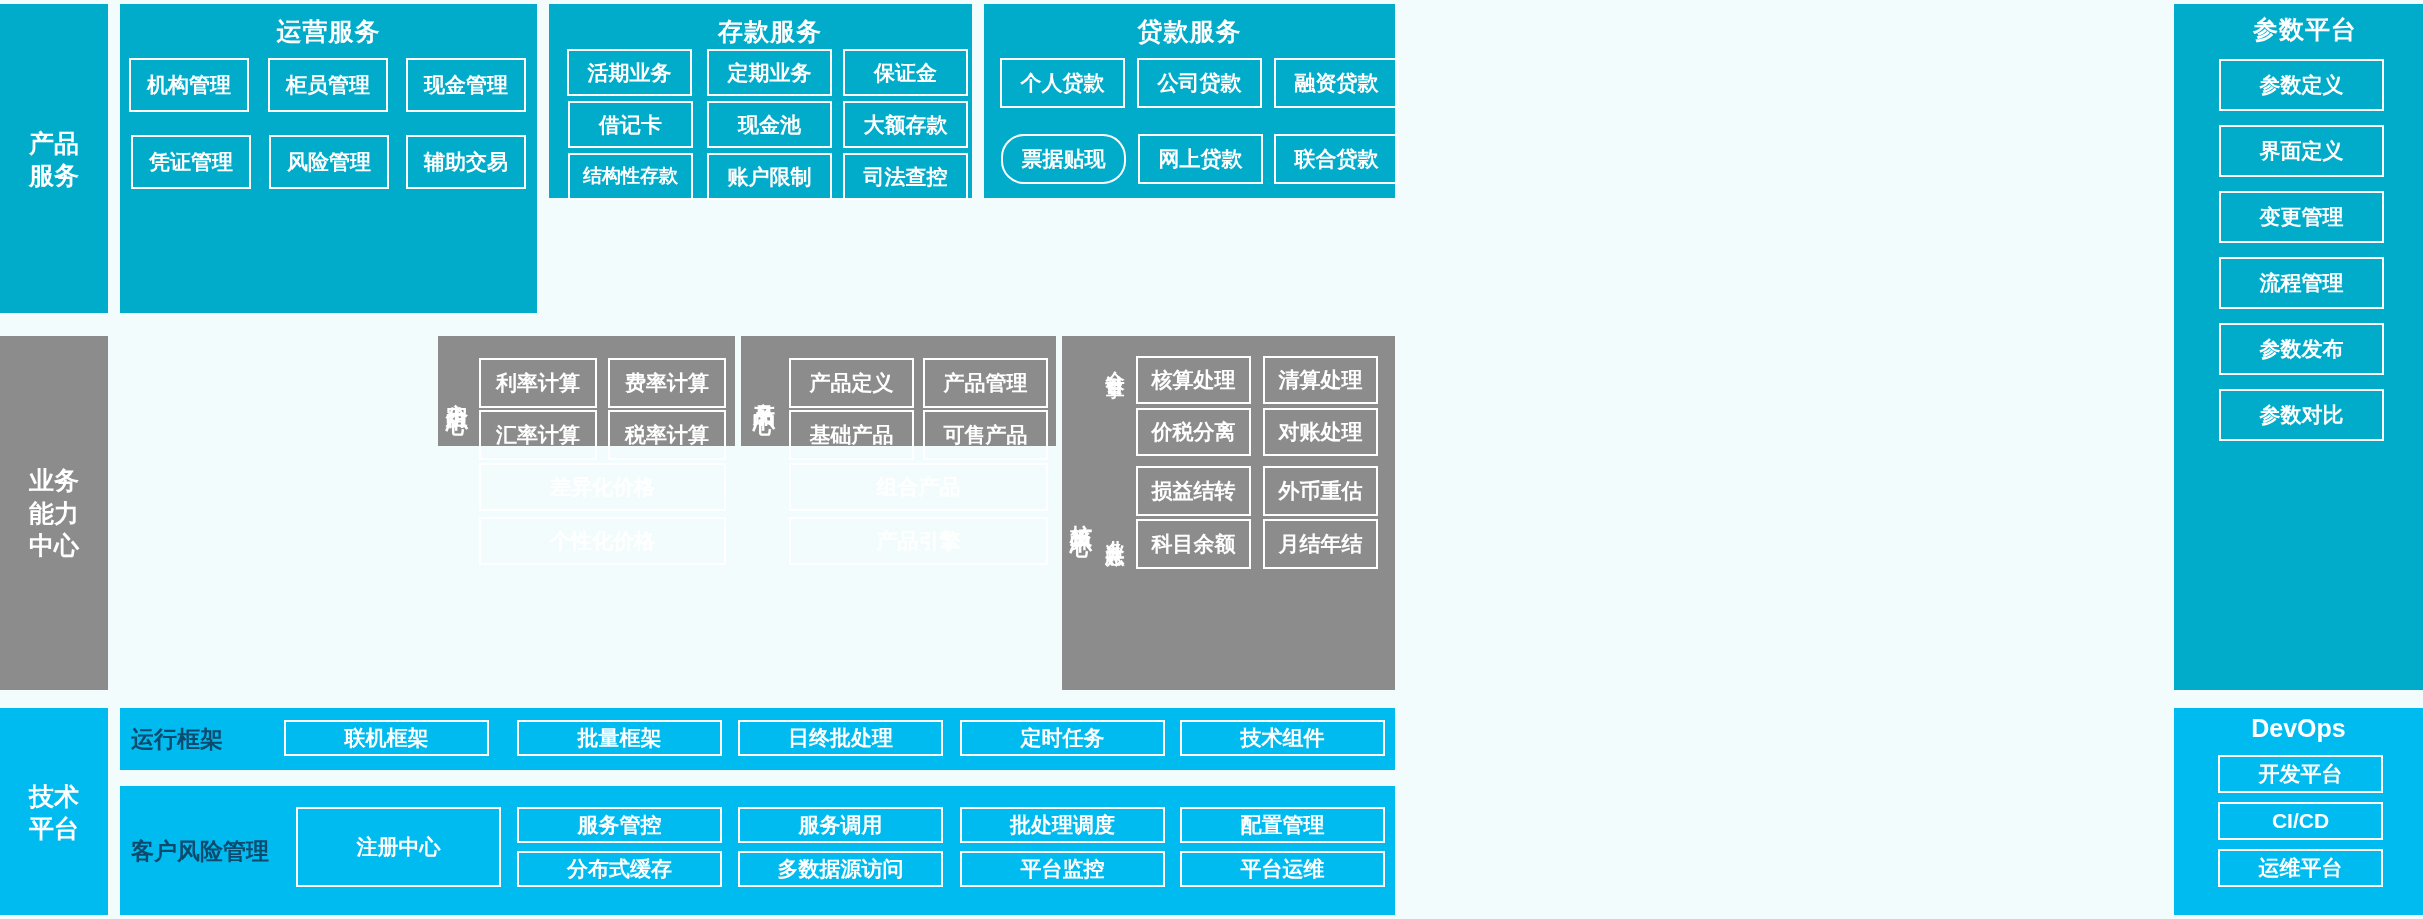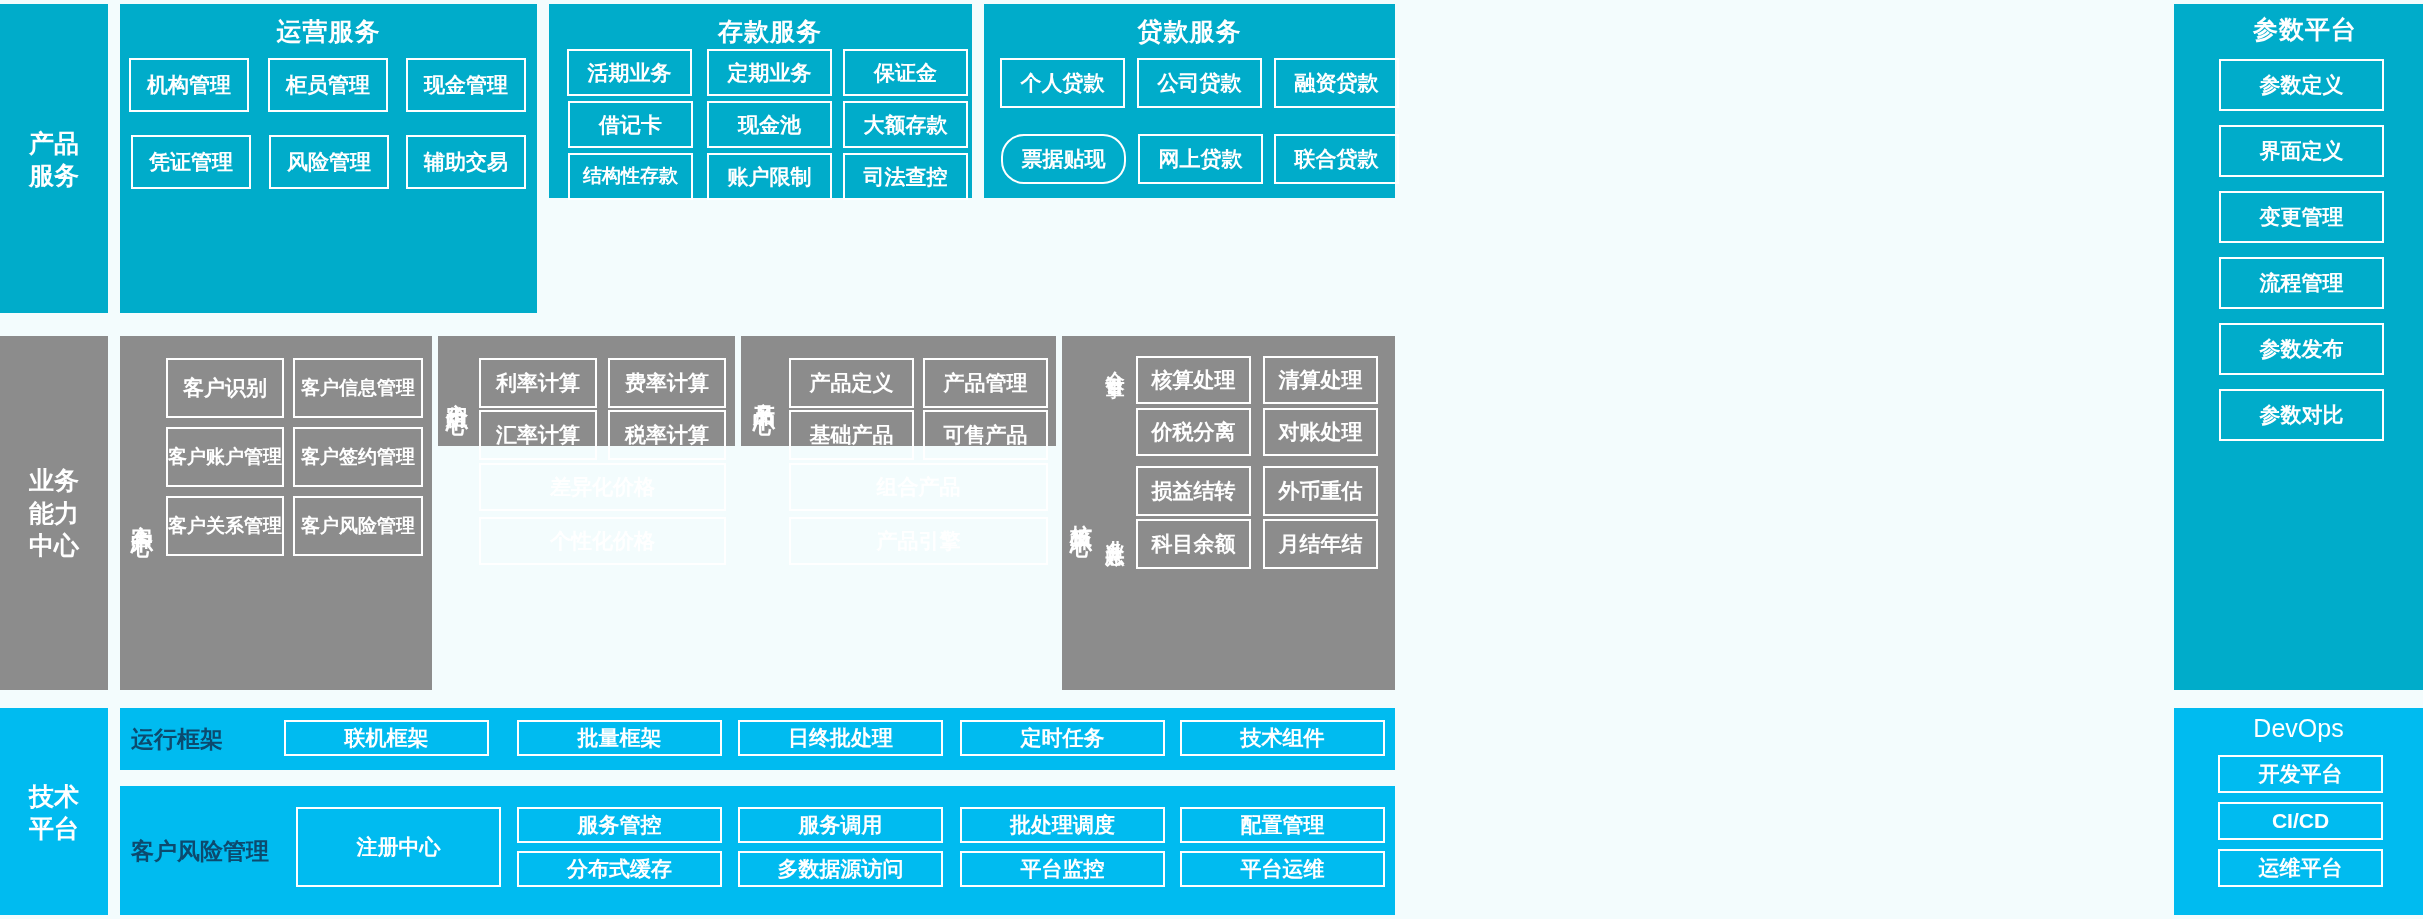--- a/index.html
+++ b/index.html
@@ -86,21 +86,21 @@
     transform: translateY(-50%);
     white-space: nowrap;
   }
 
   .devops-title {
     position: absolute;
     top: 6px; left: 0; right: 0;
     text-align: center;
     color: #fff;
     font-size: 25px;
-    font-weight: normal;
+    font-weight: bold;
   }
 </style>
 </head>
 <body>
 
 <div id="canvas">
 
   <div class="panel teal" style="left:0px; top:4px; width:108px; height:309px;">
     <div class="stack-label">
       <div>产品</div>
@@ -142,29 +142,20 @@
   </div>
 
   <div class="panel grey" style="left:0px; top:336px; width:108px; height:354px;">
     <div class="stack-label">
       <div>业务</div>
       <div>能力</div>
       <div>中心</div>
     </div>
   </div>
 
-  <div class="panel grey" style="left:120px; top:336px; width:312px; height:354px;">
-    <div class="vlabel" style="left:11px;">客户中心</div>
-    <div class="box" style="left:46px;  top:22px;  width:118px; height:60px;">客户识别</div>
-    <div class="box sm" style="left:173px; top:22px;  width:130px; height:60px;">客户信息管理</div>
-    <div class="box sm" style="left:46px;  top:91px;  width:118px; height:60px;">客户账户管理</div>
-    <div class="box sm" style="left:173px; top:91px;  width:130px; height:60px;">客户签约管理</div>
-    <div class="box sm" style="left:46px;  top:160px; width:118px; height:60px;">客户关系管理</div>
-    <div class="box sm" style="left:173px; top:160px; width:130px; height:60px;">客户风险管理</div>
-  </div>
 
   <div class="panel grey" style="left:438px; top:336px; width:297px; height:110px;">
     <div class="vlabel" style="left:8px;">定价中心</div>
     <div class="box" style="left:41px;  top:22px;  width:118px; height:50px;">利率计算</div>
     <div class="box" style="left:170px; top:22px;  width:118px; height:50px;">费率计算</div>
     <div class="box" style="left:41px;  top:74px;  width:118px; height:50px;">汇率计算</div>
     <div class="box" style="left:170px; top:74px;  width:118px; height:50px;">税率计算</div>
     <div class="box" style="left:41px;  top:127px; width:247px; height:48px;">差异化价格</div>
     <div class="box" style="left:41px;  top:181px; width:247px; height:48px;">个性化价格</div>
   </div>

